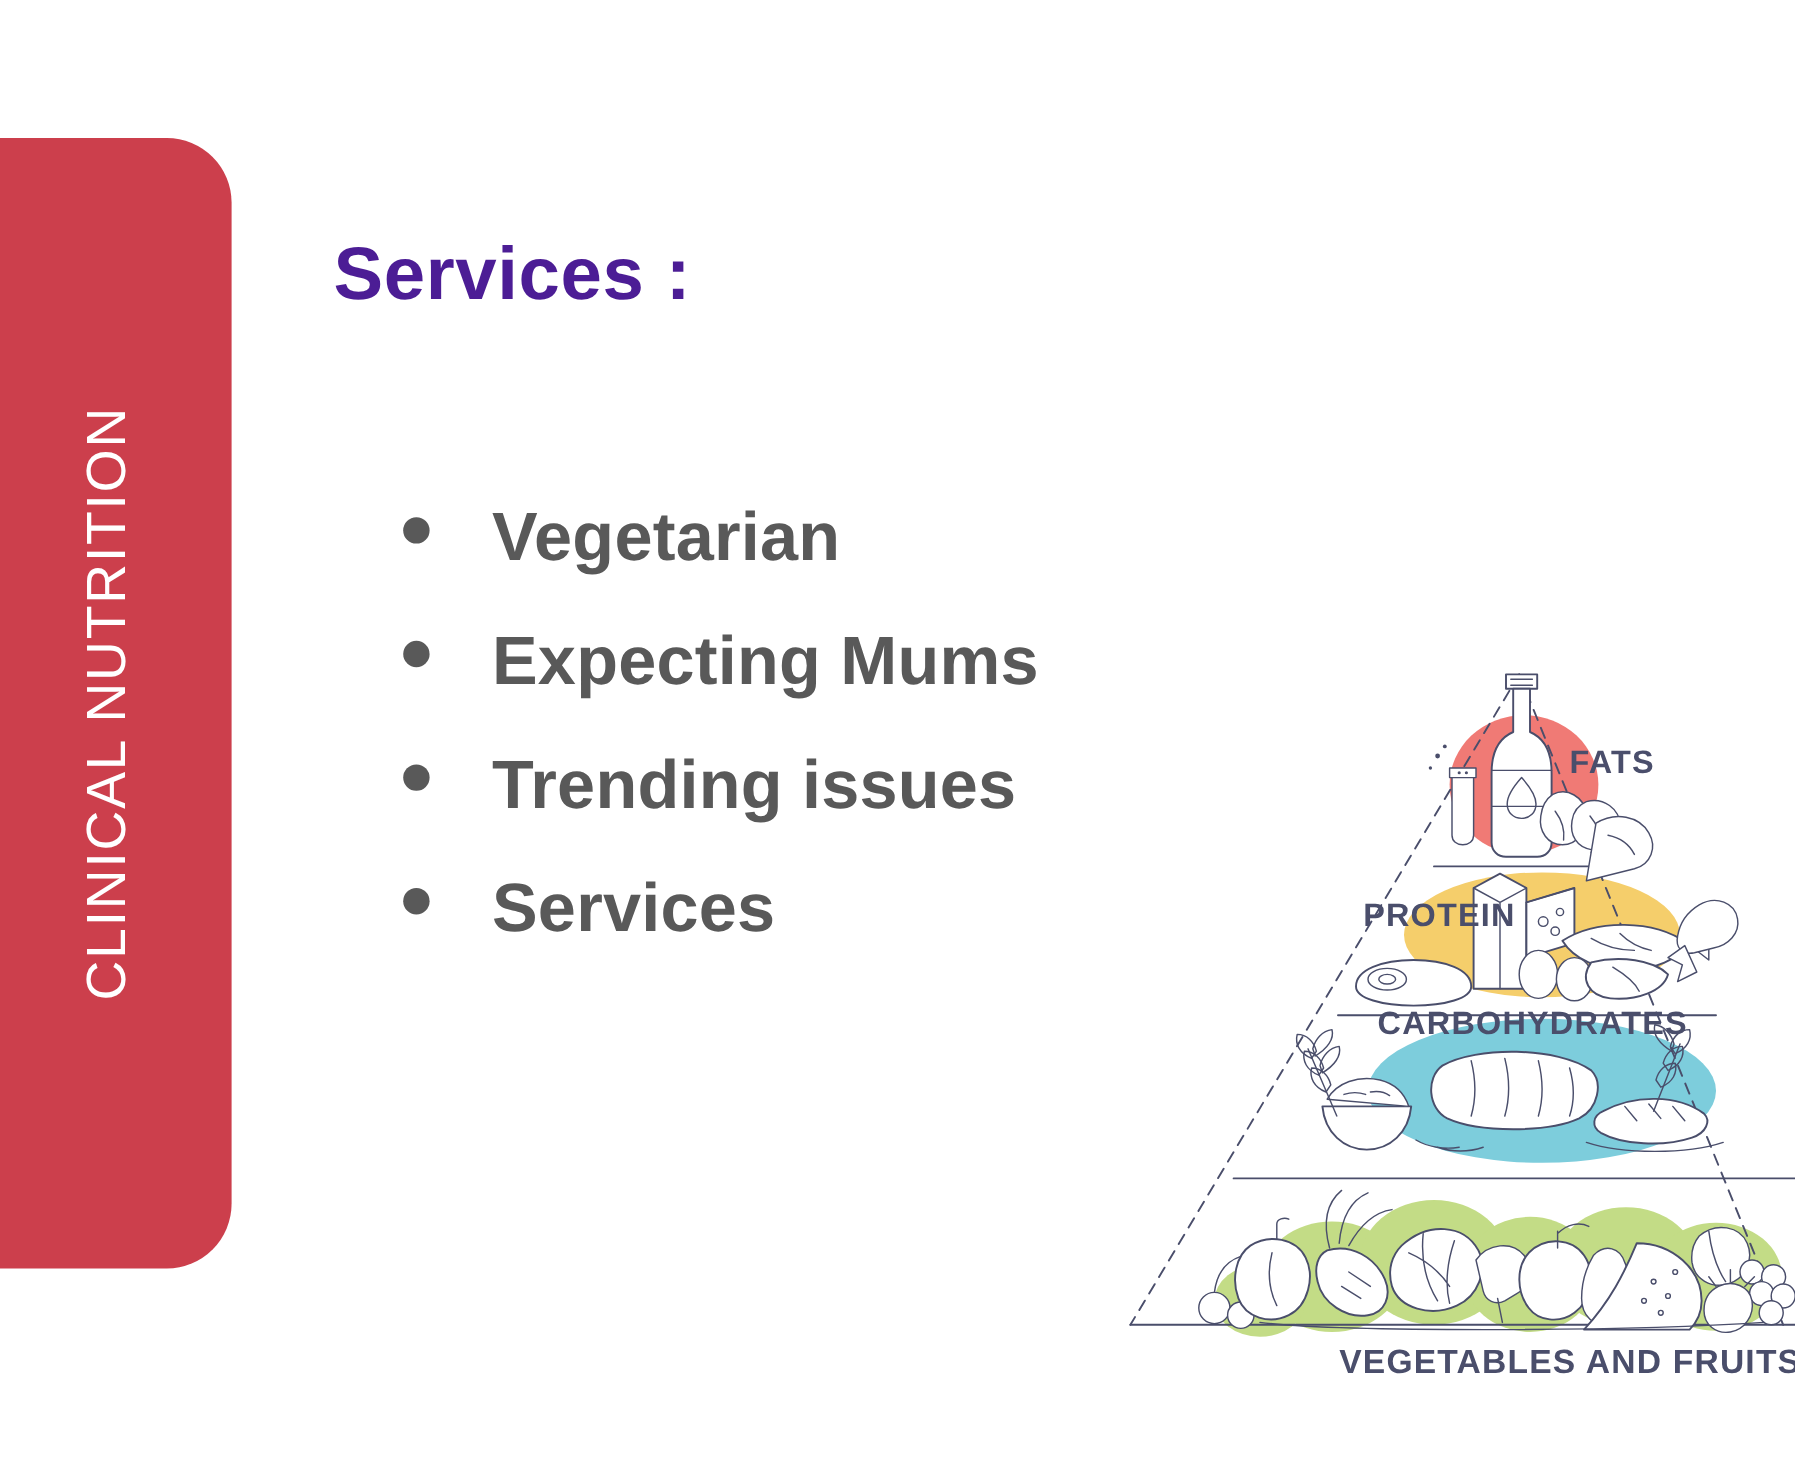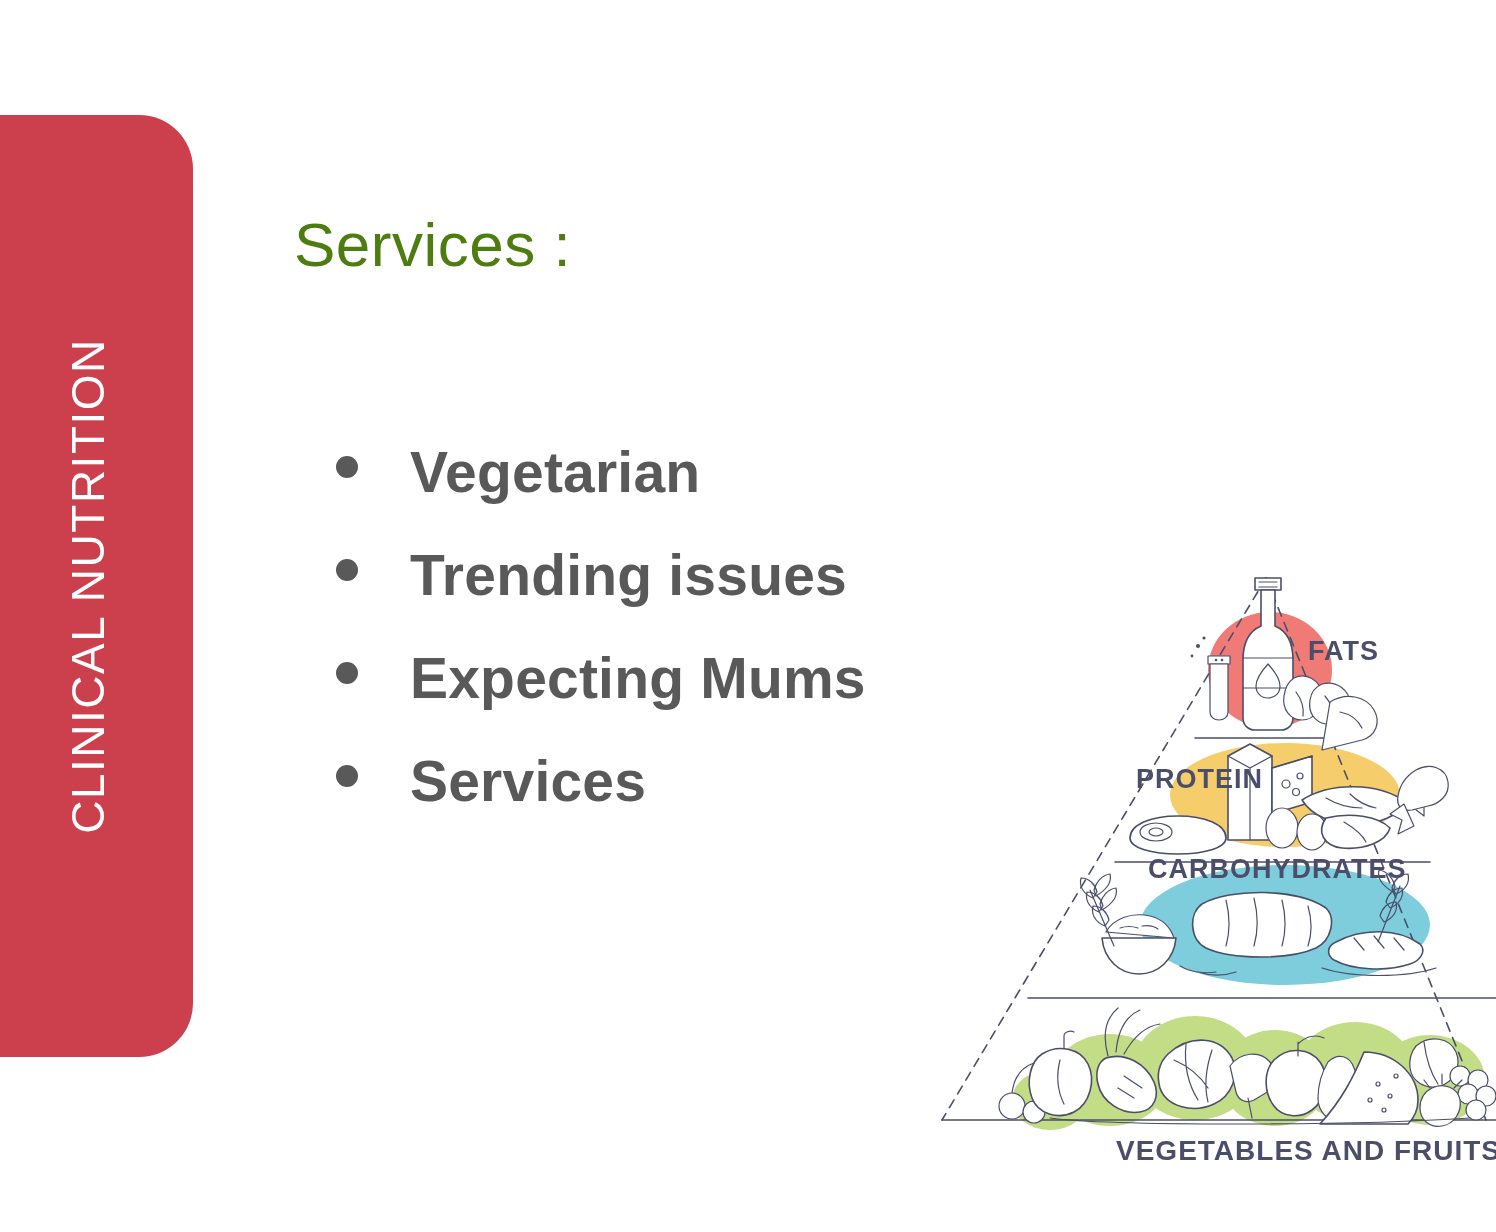--- a/index.html
+++ b/index.html
@@ -53,35 +53,35 @@
   }
 
   
   .content {
     position: absolute;
     left: 278px;
     top: 196px;
     width: 760px;
   }
   .page-title {
-    color: #4d7c0f;
+    color: #4c1d95;
     font-size: 62px;
-    font-weight: normal;
+    font-weight: bold;
     line-height: 1.05;
-    margin: 16px;
+    margin: 0;
     letter-spacing: 0.5px;
   }
 
   .service-list {
     list-style: none;
     margin: 0;
     padding: 0;
     position: absolute;
     left: 336px;
-    top: 444px;
+    top: 420px;
     width: 760px;
     text-align: right;
   }
   .service-item {
     display: flex;
     align-items: baseline;
     color: #595959;
     font-size: 57px;
     font-weight: bold;
     line-height: 1.0;
@@ -97,21 +97,21 @@
     margin-right: 52px;
     flex: 0 0 auto;
     position: relative;
     top: -14px;
   }
 
   
   .pyramid-figure {
     position: absolute;
     left: 930px;
-    top: 560px;
+    top: 544px;
     width: 566px;
     height: 672px;
   }
   .pyramid-figure svg {
     display: block;
     width: 566px;
     height: 672px;
   }
 </style>
 </head>
@@ -129,25 +129,25 @@
     <h1 class="page-title">Services :</h1>
   </div>
 
   <ul class="service-list">
     <li class="service-item">
       <span class="bullet-dot"></span>
       <span>Vegetarian</span>
     </li>
     <li class="service-item">
       <span class="bullet-dot"></span>
-      <span>Trending issues</span>
+      <span>Expecting Mums</span>
     </li>
     <li class="service-item">
       <span class="bullet-dot"></span>
-      <span>Expecting Mums</span>
+      <span>Trending issues</span>
     </li>
     <li class="service-item">
       <span class="bullet-dot"></span>
       <span>Services</span>
     </li>
   </ul>
 
   <div class="pyramid-figure">
     <svg viewBox="0 0 566 672" xmlns="http://www.w3.org/2000/svg" aria-hidden="true">
       <defs>

